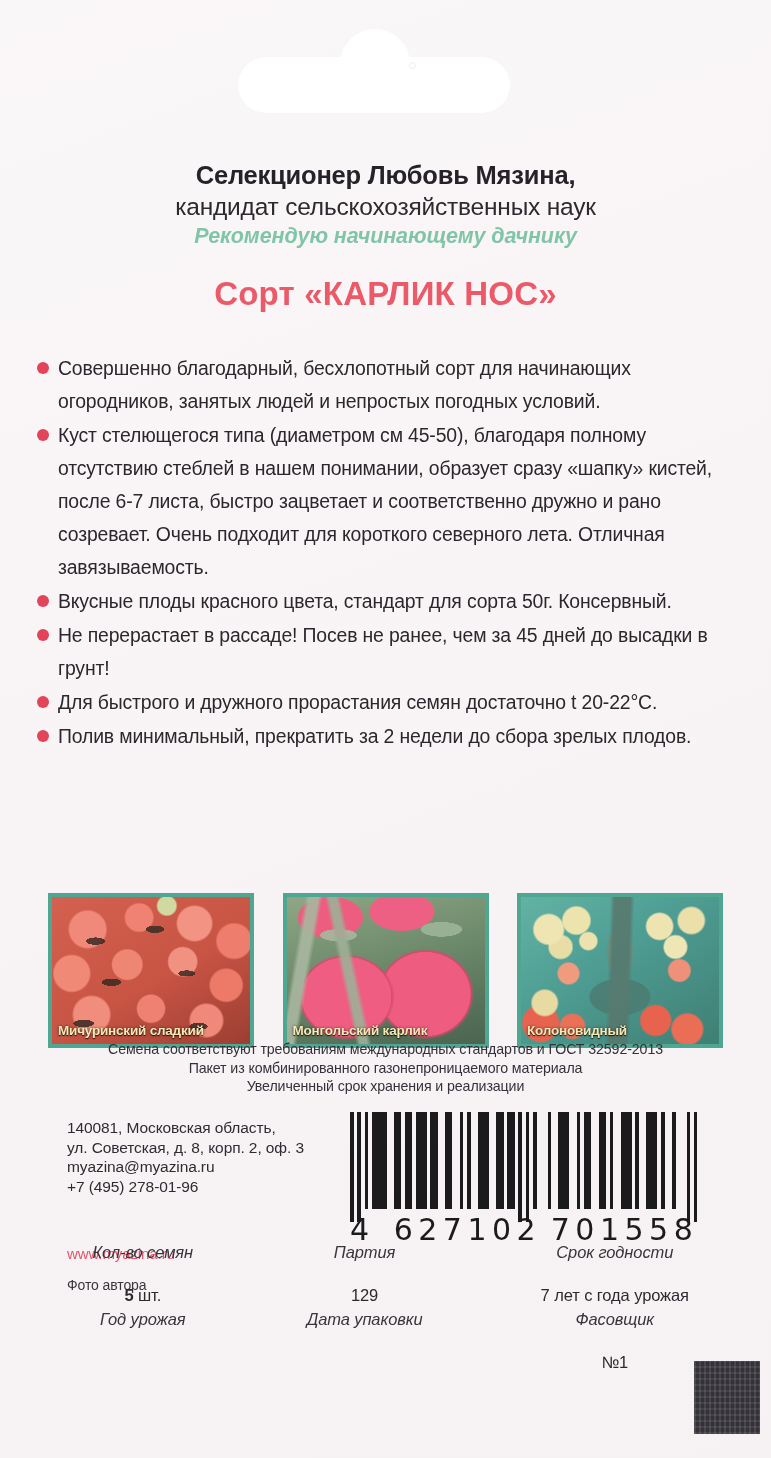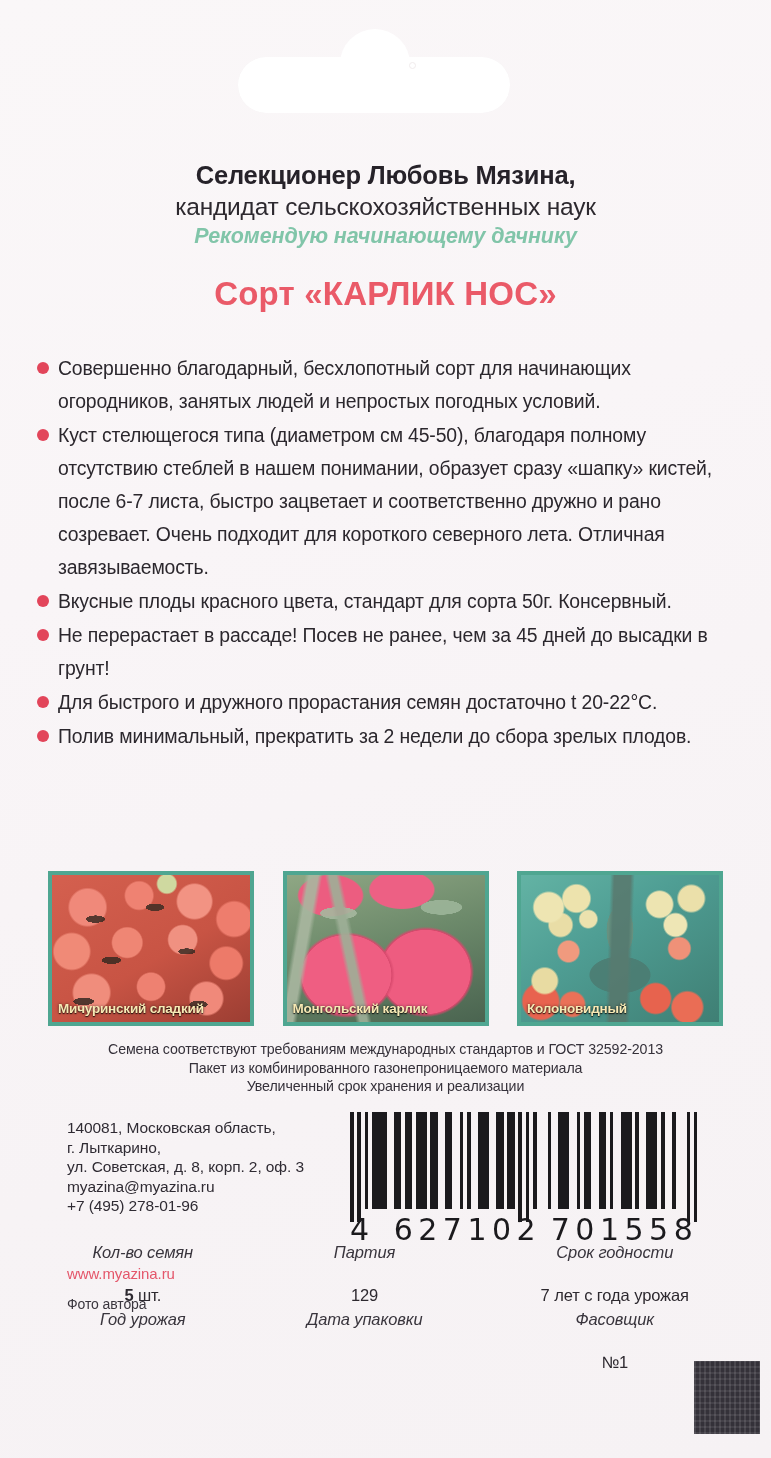--- a/index.html
+++ b/index.html
@@ -123,20 +123,21 @@
     display: flex;
     justify-content: space-between;
   }
   .photo {
     position: relative;
     width: 206px;
     height: 155px;
     border: 4px solid #4fa691;
     box-sizing: border-box;
     overflow: hidden;
+    margin-top: 22px;
   }
   .photo .scene { position: absolute; inset: 0; }
   .photo .caption {
     position: absolute;
     left: 6px;
     bottom: 6px;
     right: 4px;
     font-size: 13.5px;
     font-weight: bold;
     color: #f7e9b4;
@@ -388,21 +389,20 @@
   </div>
 
   <div class="standards">
     <div>Семена соответствуют требованиям международных стандартов и ГОСТ 32592-2013</div>
     <div>Пакет из комбинированного газонепроницаемого материала</div>
     <div>Увеличенный срок хранения и реализации</div>
   </div>
 
   <div class="address">
     <div>140081, Московская область,</div>
-    <div>г. Лыткарино,</div>
     <div>ул. Советская, д. 8, корп. 2, оф. 3</div>
     <div>myazina@myazina.ru</div>
     <div>+7 (495) 278-01-96</div>
     <div class="site">www.myazina.ru</div>
     <div class="photo-credit">Фото автора</div>
   </div>
 
   <div class="barcode-wrap">
     <div class="barcode-bars" id="barcode-bars">
         <span style="width: 3.66316px; height: 110px;"></span>

